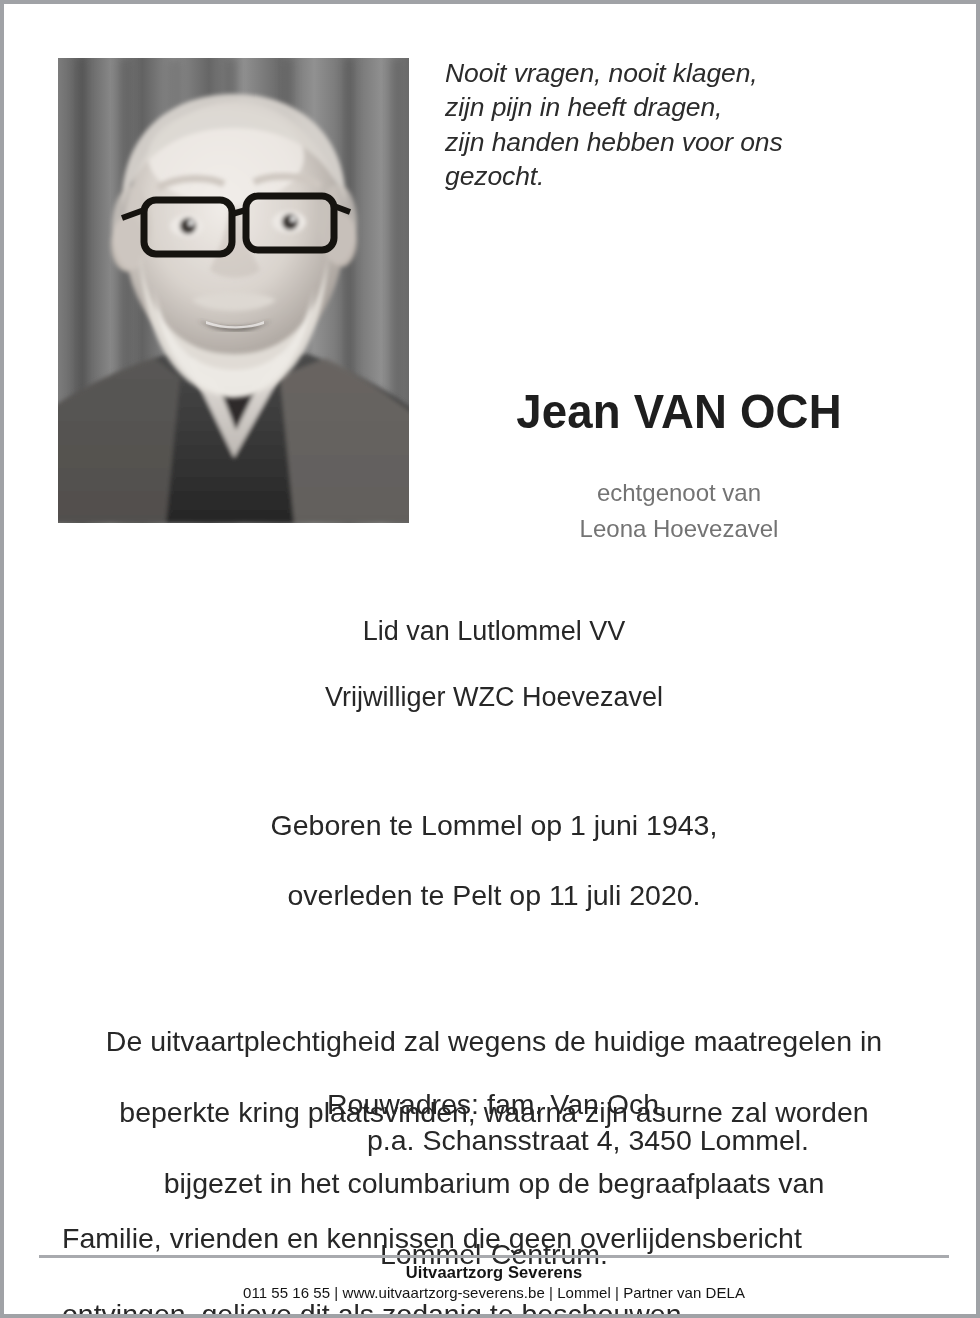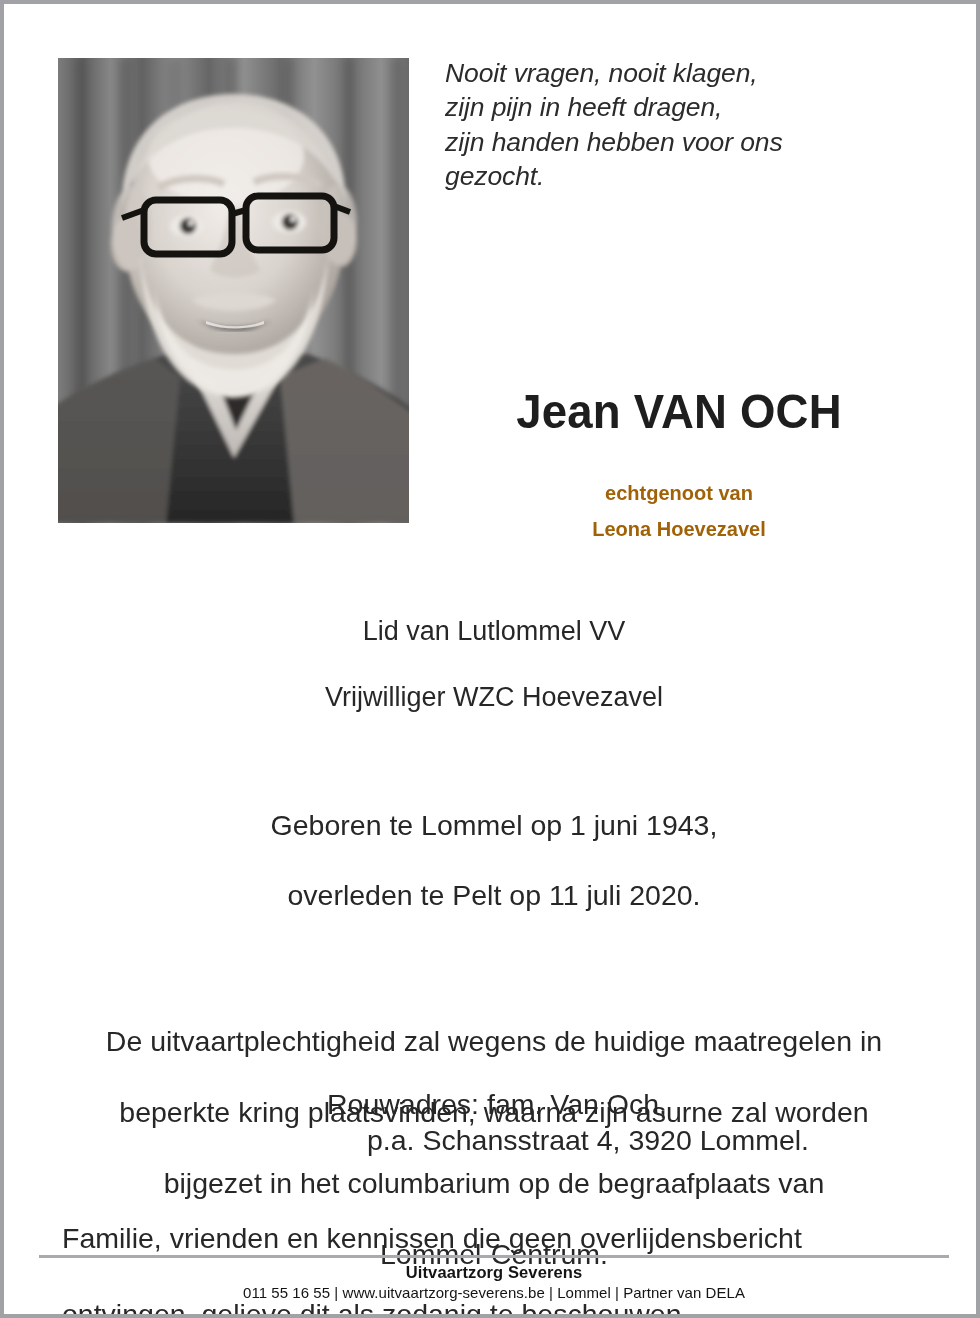--- a/index.html
+++ b/index.html
@@ -70,24 +70,24 @@
     line-height: 56px;
     font-weight: bold;
     color: #1e1e1e;
     letter-spacing: 0.2px;
     transform: scaleX(0.93);
     transform-origin: center;
     white-space: nowrap;
   }
   .spouse {
     margin-top: 36px;
-    font-size: 20px;
+    font-size: 24px;
     line-height: 36px;
-    font-weight: bold;
-    color: #a16207;
+    font-weight: normal;
+    color: #737373;
   }
   .spouse .ln { display: block; white-space: pre; }
 
   
   .body-wrap {
     position: absolute;
     left: 0;
     top: 578px;
     width: 980px;
     text-align: center;
@@ -324,21 +324,21 @@
     <div class="blk visiting">
       
       
       
       
     </div>
   </div>
 
   <div class="address-blk">
     <span class="ln">Rouwadres: fam. Van Och,</span>
-    <span class="ln addr-indent">p.a. Schansstraat 4, 3920 Lommel.</span>
+    <span class="ln addr-indent">p.a. Schansstraat 4, 3450 Lommel.</span>
   </div>
 
   <div class="notice-blk">
     <span class="ln">Familie, vrienden en kennissen die geen overlijdensbericht</span>
     <span class="ln">ontvingen, gelieve dit als zodanig te beschouwen.</span>
   </div>
 
   <div class="footer-rule"></div>
   <div class="footer">
     <div class="footer-name">Uitvaartzorg Severens</div>

